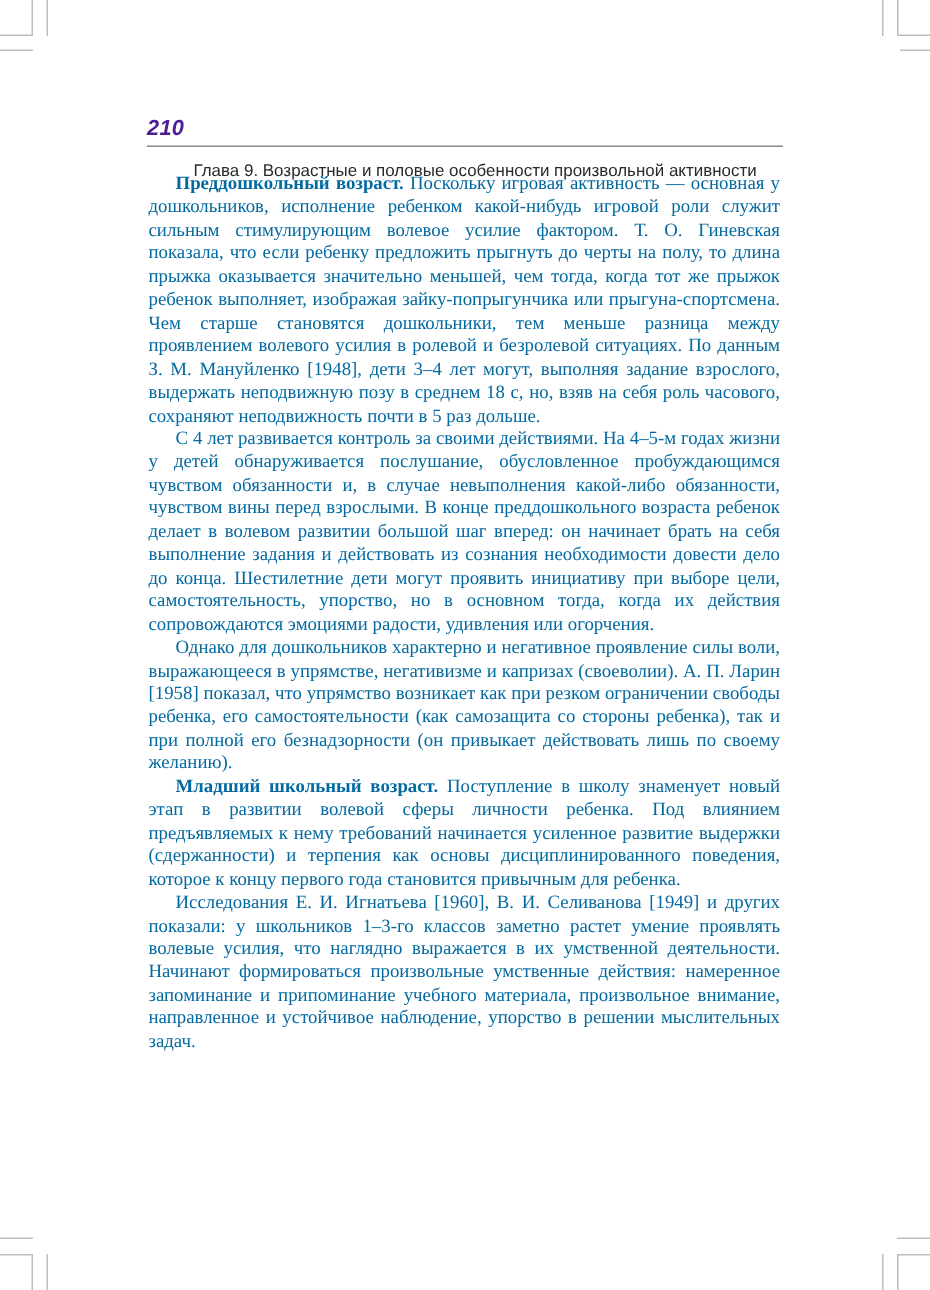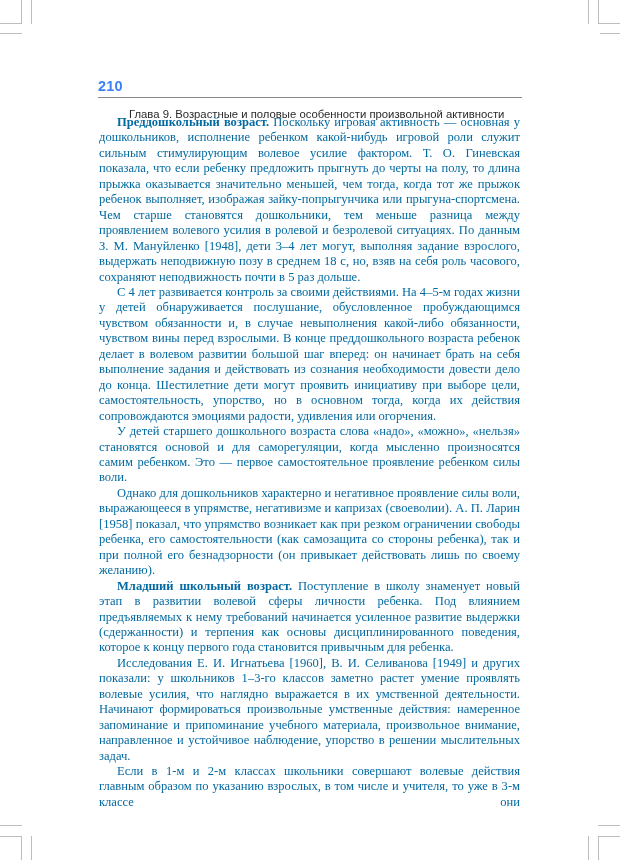--- a/index.html
+++ b/index.html
@@ -8,21 +8,21 @@
   
   .crop { position: absolute; background: #bdbdbd; }
 
   .header {
     position: absolute; left: 98px; top: 77px; width: 424px; height: 20px;
     border-bottom: 1.5px solid #8a8a8a;
   }
   .page-num {
     position: absolute; left: 0; top: 1px;
     font-family: "Liberation Sans", sans-serif; font-weight: bold;
-    font-size: 14.5px; color: #3b82f6; letter-spacing: 0.2px;
+    font-size: 14.5px; color: #4c1d95; letter-spacing: 0.2px; font-style: italic;
   }
   .running-title {
     position: absolute; left: 31px; top: 3px;
     font-family: "Liberation Sans", sans-serif;
     font-size: 11.3px; color: #2a2a2a; white-space: nowrap; margin-top: 28px;
   }
 
   .body-text {
     position: absolute; left: 99px; top: 115px; width: 421px;
     font-family: "Liberation Serif", serif;
@@ -56,18 +56,16 @@
 <div class="crop" style="left:598px;top:836px;width:1px;height:24px;"></div>
 
 <div class="header">
   <span class="page-num">210</span>
   <span class="running-title">Глава 9. Возрастные и половые особенности произвольной активности</span>
 </div>
 
 <div class="body-text">
   <p><b>Преддошкольный возраст.</b><span> Поскольку игровая активность — основная у до­школьников, исполнение ребенком какой-нибудь игровой роли служит сильным стимулирующим волевое усилие фактором. Т. О. Гиневская показала, что если ребенку предложить прыгнуть до черты на полу, то длина прыжка оказывает­ся значительно меньшей, чем тогда, когда тот же прыжок ребенок выполняет, изображая зайку-попрыгунчика или прыгуна-спортсмена. Чем старше стано­вятся дошкольники, тем меньше разница между проявлением волевого усилия в ролевой и безролевой ситуациях. По данным З. М. Мануйленко [1948], дети 3–4 лет могут, выполняя задание взрослого, выдержать неподвижную позу в сред­нем 18 с, но, взяв на себя роль часового, сохраняют неподвижность почти в 5 раз дольше.</span></p>
   <p><span>С 4 лет развивается контроль за своими действиями. На 4–5-м годах жизни у де­тей обнаруживается послушание, обусловленное пробуждающимся чувством обя­занности и, в случае невыполнения какой-либо обязанности, чувством вины перед взрослыми. В конце преддошкольного возраста ребенок делает в волевом развитии большой шаг вперед: он начинает брать на себя выполнение задания и действовать из сознания необходимости довести дело до конца. Шестилетние дети могут про­явить инициативу при выборе цели, самостоятельность, упорство, но в основном тогда, когда их действия сопровождаются эмоциями радости, удивления или огор­чения.</span></p>
-  <p><span>У детей старшего дошкольного возраста слова «надо», «можно», «нельзя» ста­новятся основой и для саморегуляции, когда мысленно произносятся самим ре­бенком. Это — первое самостоятельное проявление ребенком силы воли.</span></p>
   <p><span>Однако для дошкольников характерно и негативное проявление силы воли, выражающееся в упрямстве, негативизме и капризах (своеволии). А. П. Ларин [1958] показал, что упрямство возникает как при резком ограничении свободы ребенка, его самостоятельности (как самозащита со стороны ребенка), так и при полной его безнадзорности (он привыкает действовать лишь по своему же­ланию).</span></p>
   <p><b>Младший школьный возраст.</b><span> Поступление в школу знаменует новый этап в развитии волевой сферы личности ребенка. Под влиянием предъявляемых к нему требований начинается усиленное развитие выдержки (сдержанности) и терпения как основы дисциплинированного поведения, которое к концу первого года ста­новится привычным для ребенка.</span></p>
   <p><span>Исследования Е. И. Игнатьева [1960], В. И. Селиванова [1949] и других показа­ли: у школьников 1–3-го классов заметно растет умение проявлять волевые усилия, что наглядно выражается в их умственной деятельности. Начинают формировать­ся произвольные умственные действия: намеренное запоминание и припоминание учебного материала, произвольное внимание, направленное и устойчивое наблюде­ние, упорство в решении мыслительных задач.</span></p>
-  <p style="text-align-last: justify;"><span>Если в 1-м и 2-м классах школьники совершают волевые действия главным образом по указанию взрослых, в том числе и учителя, то уже в 3-м классе они</span></p>
 </div>
 
 </body></html>

